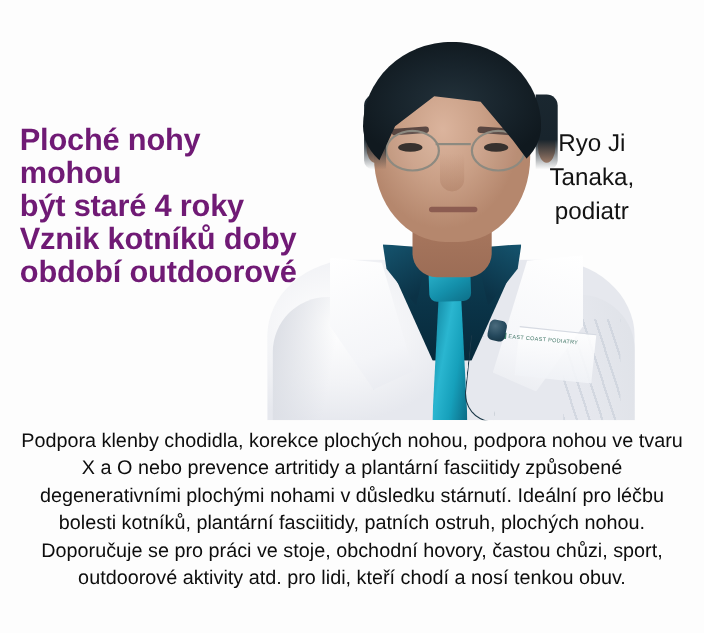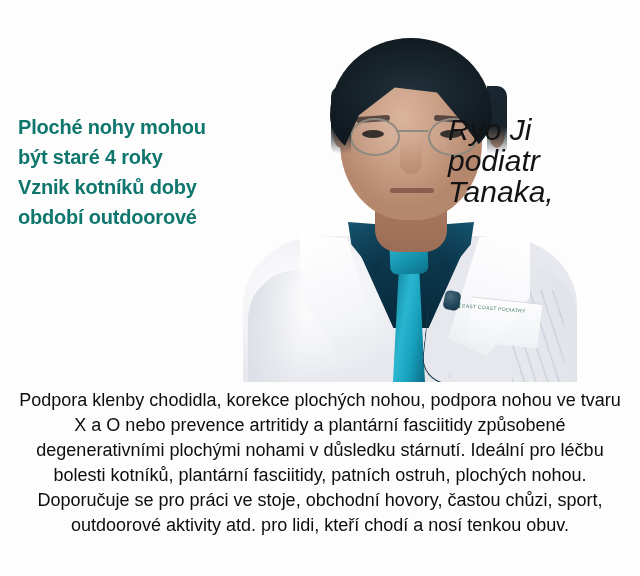--- a/index.html
+++ b/index.html
@@ -313,34 +313,33 @@
     background: #8c5c51;
     border-radius: 3px;
   }
 
   
   #headline {
     position: absolute;
     left: 18px;
     top: 112px;
     width: 260px;
-    font-size: 20px;
+    font-size: 28px;
     font-weight: bold;
     line-height: 30px;
-    color: #0f766e;
+    color: #701a75;
     letter-spacing: -0.2px;
   }
   #byline {
     position: absolute;
     right: 12px;
     top: 114px;
     width: 180px;
-    text-align: left;
-    font-size: 30px;
-    font-style: italic;
+    text-align: center;
+    font-size: 22px;
     line-height: 31px;
     color: #131313;
   }
   #description {
     position: absolute;
     left: 14px;
     top: 388px;
     width: 612px;
     text-align: center;
     font-size: 18px;
@@ -400,19 +399,19 @@
 
   <div id="headline">
     <div>Ploché nohy mohou</div>
     <div>být staré 4 roky</div>
     <div>Vznik kotníků doby</div>
     <div>období outdoorové</div>
   </div>
 
   <div id="byline">
     <div>Ryo Ji</div>
+    <div>Tanaka,</div>
     <div>podiatr</div>
-    <div>Tanaka,</div>
   </div>
 
   <div id="description">Podpora klenby chodidla, korekce plochých nohou, podpora nohou ve tvaru X a O nebo prevence artritidy a plantární fasciitidy způsobené degenerativními plochými nohami v důsledku stárnutí. Ideální pro léčbu bolesti kotníků, plantární fasciitidy, patních ostruh, plochých nohou. Doporučuje se pro práci ve stoje, obchodní hovory, častou chůzi, sport, outdoorové aktivity atd. pro lidi, kteří chodí a nosí tenkou obuv.</div>
 
 </div>
 
 </body></html>

